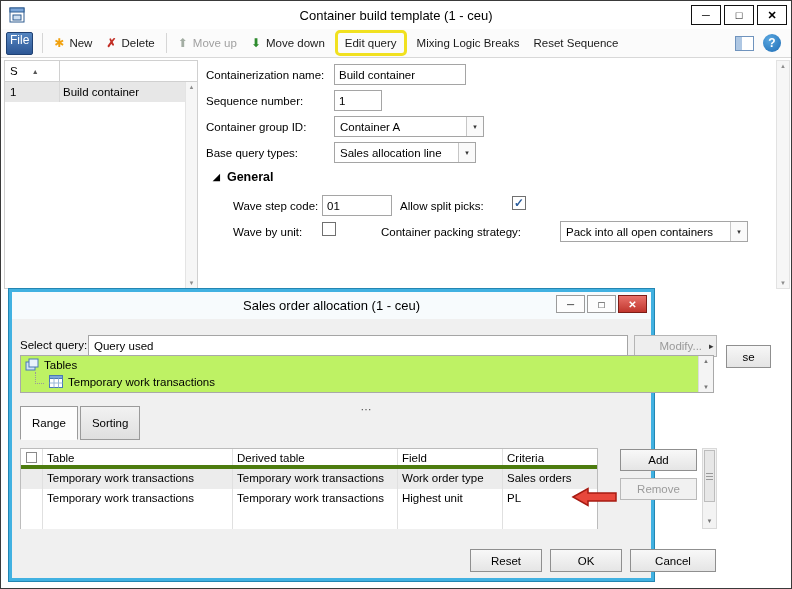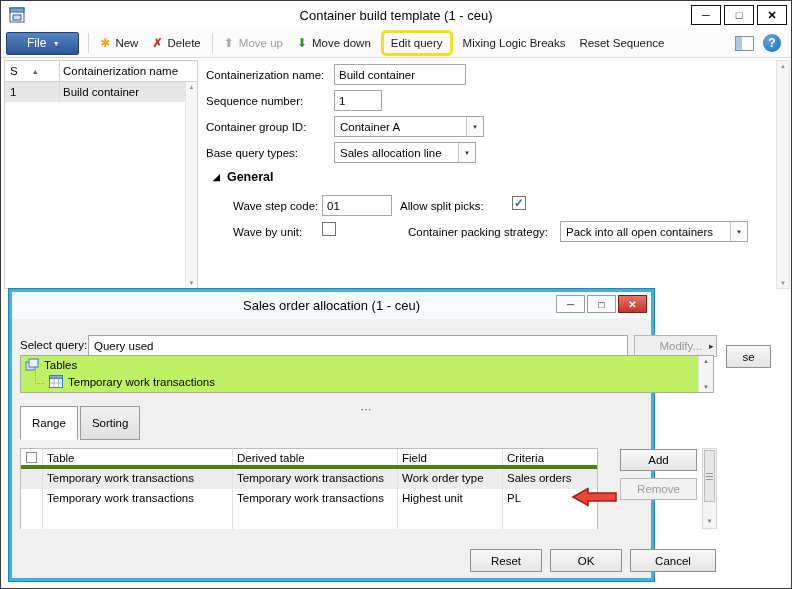--- a/index.html
+++ b/index.html
@@ -11,22 +11,22 @@
   .main-titlebar{position:absolute;left:0;top:0;right:0;height:28px;background:#fff;}
   .main-title{position:absolute;left:110px;right:110px;top:7px;text-align:center;font-size:13px;color:#000;white-space:nowrap;}
   .app-icon{position:absolute;left:8px;top:6px;width:16px;height:16px;}
   .win-controls{position:absolute;right:4px;top:4px;display:flex;gap:3px;}
   .win-btn{width:30px;height:20px;border:1px solid #111;background:#fff;display:flex;align-items:center;justify-content:center;
            font-size:11px;color:#000;padding:0;font-family:inherit;}
   .win-btn.close{font-weight:700;}
 
   .toolbar{position:absolute;left:0;top:28px;right:0;height:29px;background:#fbfbfb;border-bottom:1px solid #d8d8d8;
            display:flex;align-items:center;padding:0 5px;}
-  .file-btn{height:23px;margin-right:5px;padding:0 20px;background:linear-gradient(#5585c0,#2d5795);
-            border:1px solid #1f4173;border-radius:2px;color:#fff;font-size:12px;display:flex;align-items:center;gap:8px;font-family:inherit;}
+  .file-btn{height:23px;margin-right:5px;padding:0 3px;background:linear-gradient(#5585c0,#2d5795);
+            border:1px solid #1f4173;border-radius:2px;color:#fff;font-size:12px;display:flex;align-items:center;gap:8px;font-family:inherit;flex-direction:column;}
   .file-btn .caret{font-size:8px;}
   .tb-sep{width:1px;align-self:stretch;margin:4px 4px;background:#d6d6d6;}
   .tb-btn{height:23px;border:0;background:none;padding:0 7px;display:flex;align-items:center;gap:5px;
           font-size:11.5px;color:#1a1a1a;font-family:inherit;white-space:nowrap;}
   .tb-btn .ic{font-size:12px;line-height:1;}
   .tb-btn.disabled{color:#a0a0a0;}
   .ic-new{color:#f1a10e;}
   .ic-del{color:#c22e25;font-weight:700;}
   .ic-up{color:#a3ada3;}
   .ic-down{color:#2e8b2e;}
@@ -176,21 +176,20 @@
       <span class="help-icon">?</span>
     </span>
   </div>
 
   <div class="nav-grid">
     <div class="nav-grid-header">
       <div class="col-s">
         <span>S</span>
         <span class="sort">▲</span>
       </div>
-      <div class="col-name">Containerization name</div>
     </div>
     <div class="nav-row">
       <div class="c1">1</div>
       <div class="c2">Build container</div>
     </div>
     <div class="nav-scroll">
       <span>▲</span>
       <span>▼</span>
     </div>
   </div>
@@ -222,21 +221,21 @@
   <input class="tinput" style="left: 321px; top: 194px; width: 70px;" readonly="" value="01">
 
   <span class="flabel" style="left:399px;top:199px;">Allow split picks:</span>
   <span class="checkbox" style="left:511px;top:195px;">
     <span>✓</span>
   </span>
 
   <span class="flabel" style="left:232px;top:225px;">Wave by unit:</span>
   <span class="checkbox" style="left:321px;top:221px;"></span>
 
-  <span class="flabel" style="left:380px;top:225px;margin-left:27px;">Container packing strategy:</span>
+  <span class="flabel" style="left:380px;top:225px;">Container packing strategy:</span>
   <div class="ddl" style="left:559px;top:220px;width:188px;">
     <span class="val">Pack into all open containers</span>
     <span class="arr">▾</span>
   </div>
 
   <div class="form-scroll">
     <span>▲</span>
     <span>▼</span>
   </div>
 

